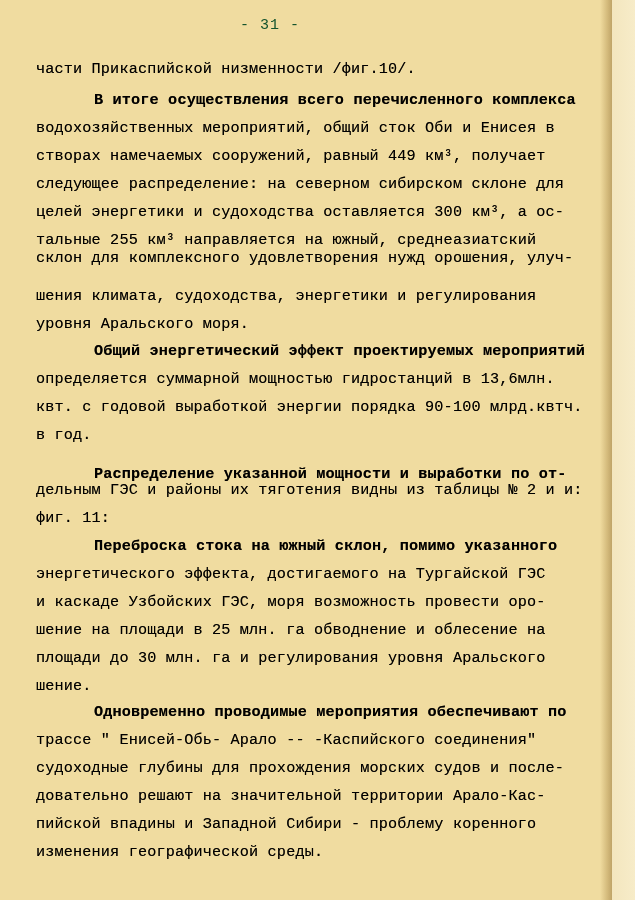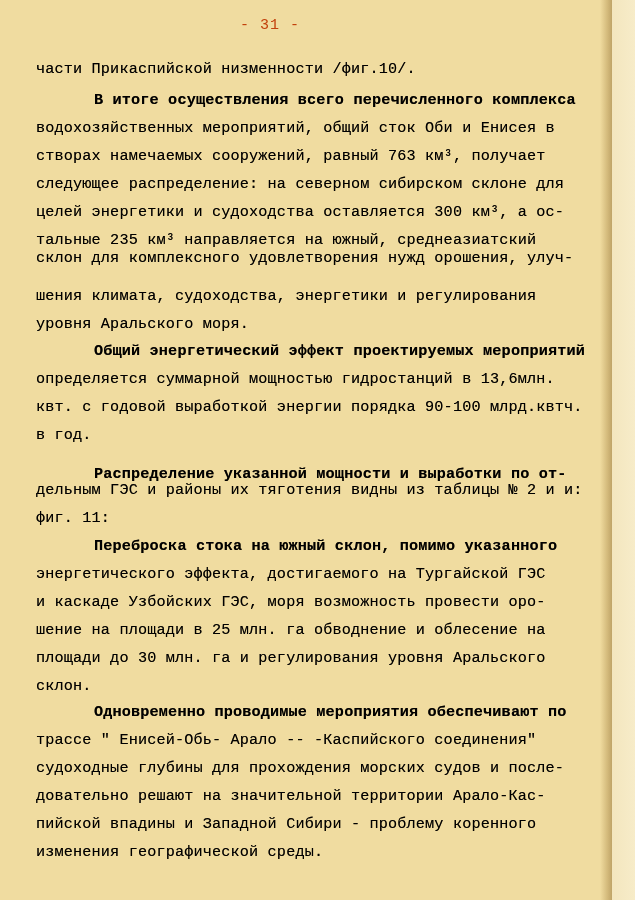--- a/index.html
+++ b/index.html
@@ -41,21 +41,21 @@
       height: 900px;
       background: linear-gradient(90deg, #f3e6be 0%, #f7ecc9 100%);
     }
     .page-number {
       position: absolute;
       top: 17px;
       left: 0;
       width: 540px;
       text-align: center;
       font-size: 15px;
-      color: #c2410c;
+      color: #14532d;
       letter-spacing: 1px;
     }
     .text-block {
       position: absolute;
       left: 36px;
       top: 0;
       width: 575px;
     }
     .line {
       position: absolute;
@@ -71,40 +71,40 @@
 </head>
 <body>
 
 <div class="page">
   <div class="page-number">- 31 -</div>
 
   <div class="text-block">
     <div class="line flush" style="top:60px">части Прикаспийской низменности /фиг.10/.</div>
     <div class="line indent" style="top:91px">В итоге осуществления всего перечисленного комплекса</div>
     <div class="line flush" style="top:119px">водохозяйственных мероприятий, общий сток Оби и Енисея в</div>
-    <div class="line flush" style="top:147px">створах намечаемых сооружений, равный 763 км³, получает</div>
+    <div class="line flush" style="top:147px">створах намечаемых сооружений, равный 449 км³, получает</div>
     <div class="line flush" style="top:175px">следующее распределение: на северном сибирском склоне для</div>
     <div class="line flush" style="top:203px">целей энергетики и судоходства оставляется 300 км³, а ос-</div>
-    <div class="line flush" style="top:231px">тальные 235 км³ направляется на южный, среднеазиатский</div>
+    <div class="line flush" style="top:231px">тальные 255 км³ направляется на южный, среднеазиатский</div>
     <div class="line flush" style="top:249px">склон для комплексного удовлетворения нужд орошения, улуч-</div>
     <div class="line flush" style="top:287px">шения климата, судоходства, энергетики и регулирования</div>
     <div class="line flush" style="top:315px">уровня Аральского моря.</div>
     <div class="line indent" style="top:342px">Общий энергетический эффект проектируемых мероприятий</div>
     <div class="line flush" style="top:370px">определяется суммарной мощностью гидростанций в 13,6млн.</div>
     <div class="line flush" style="top:398px">квт. с годовой выработкой энергии порядка 90-100 млрд.квтч.</div>
     <div class="line flush" style="top:426px">в год.</div>
     <div class="line indent" style="top:465px">Распределение указанной мощности и выработки по от-</div>
     <div class="line flush" style="top:481px">дельным ГЭС и районы их тяготения видны из таблицы № 2 и и:</div>
     <div class="line flush" style="top:509px">фиг. 11:</div>
     <div class="line indent" style="top:537px">Переброска стока на южный склон, помимо указанного</div>
     <div class="line flush" style="top:565px">энергетического эффекта, достигаемого на Тургайской ГЭС</div>
     <div class="line flush" style="top:593px">и каскаде Узбойских ГЭС, моря возможность провести оро-</div>
     <div class="line flush" style="top:621px">шение на площади в 25 млн. га обводнение и облесение на</div>
     <div class="line flush" style="top:649px">площади до 30 млн. га и регулирования уровня Аральского</div>
-    <div class="line flush" style="top:677px">склон.</div>
+    <div class="line flush" style="top:677px">шение.</div>
     <div class="line indent" style="top:703px">Одновременно проводимые мероприятия обеспечивают по</div>
     <div class="line flush" style="top:731px">трассе " Енисей-Обь- Арало -- -Каспийского соединения"</div>
     <div class="line flush" style="top:759px">судоходные глубины для прохождения морских судов и после-</div>
     <div class="line flush" style="top:787px">довательно решают на значительной территории Арало-Кас-</div>
     <div class="line flush" style="top:815px">пийской впадины и Западной Сибири - проблему коренного</div>
     <div class="line flush" style="top:843px">изменения географической среды.</div>
   </div>
 
   <div class="page-edge"></div>
 </div>

